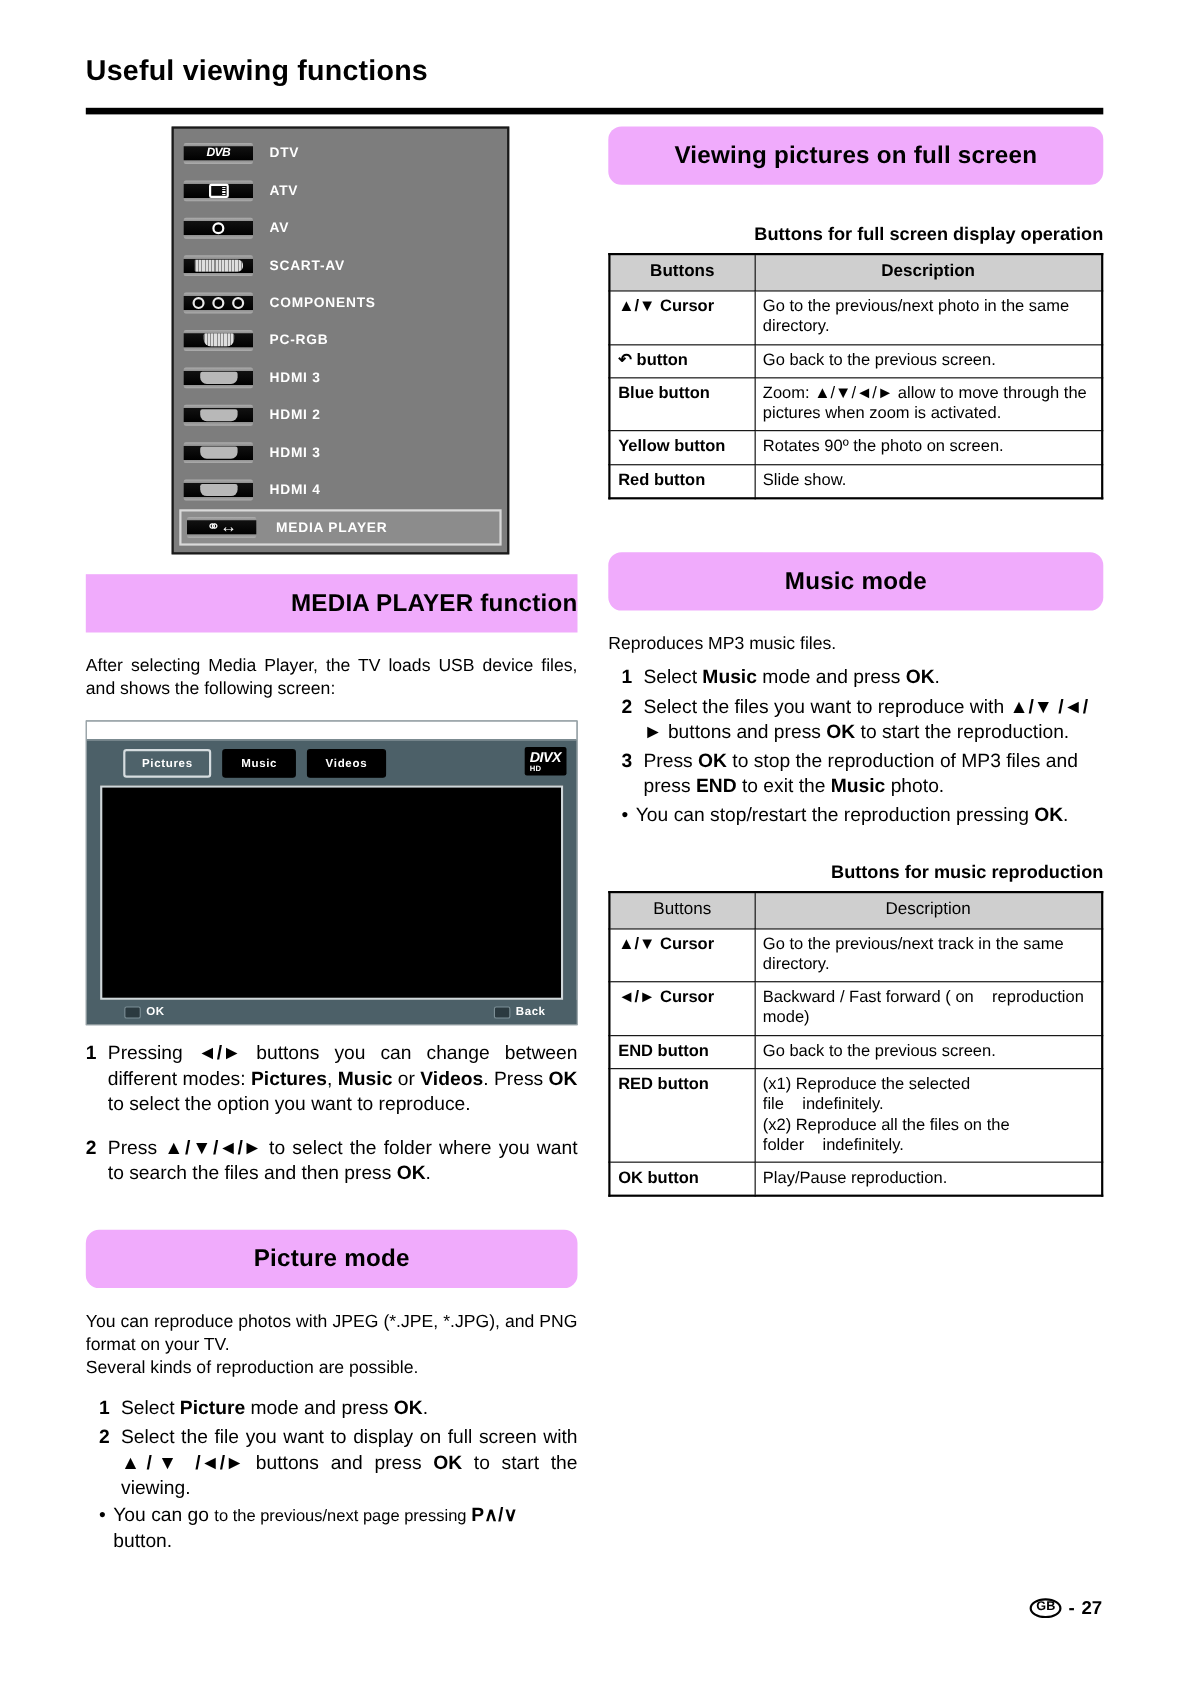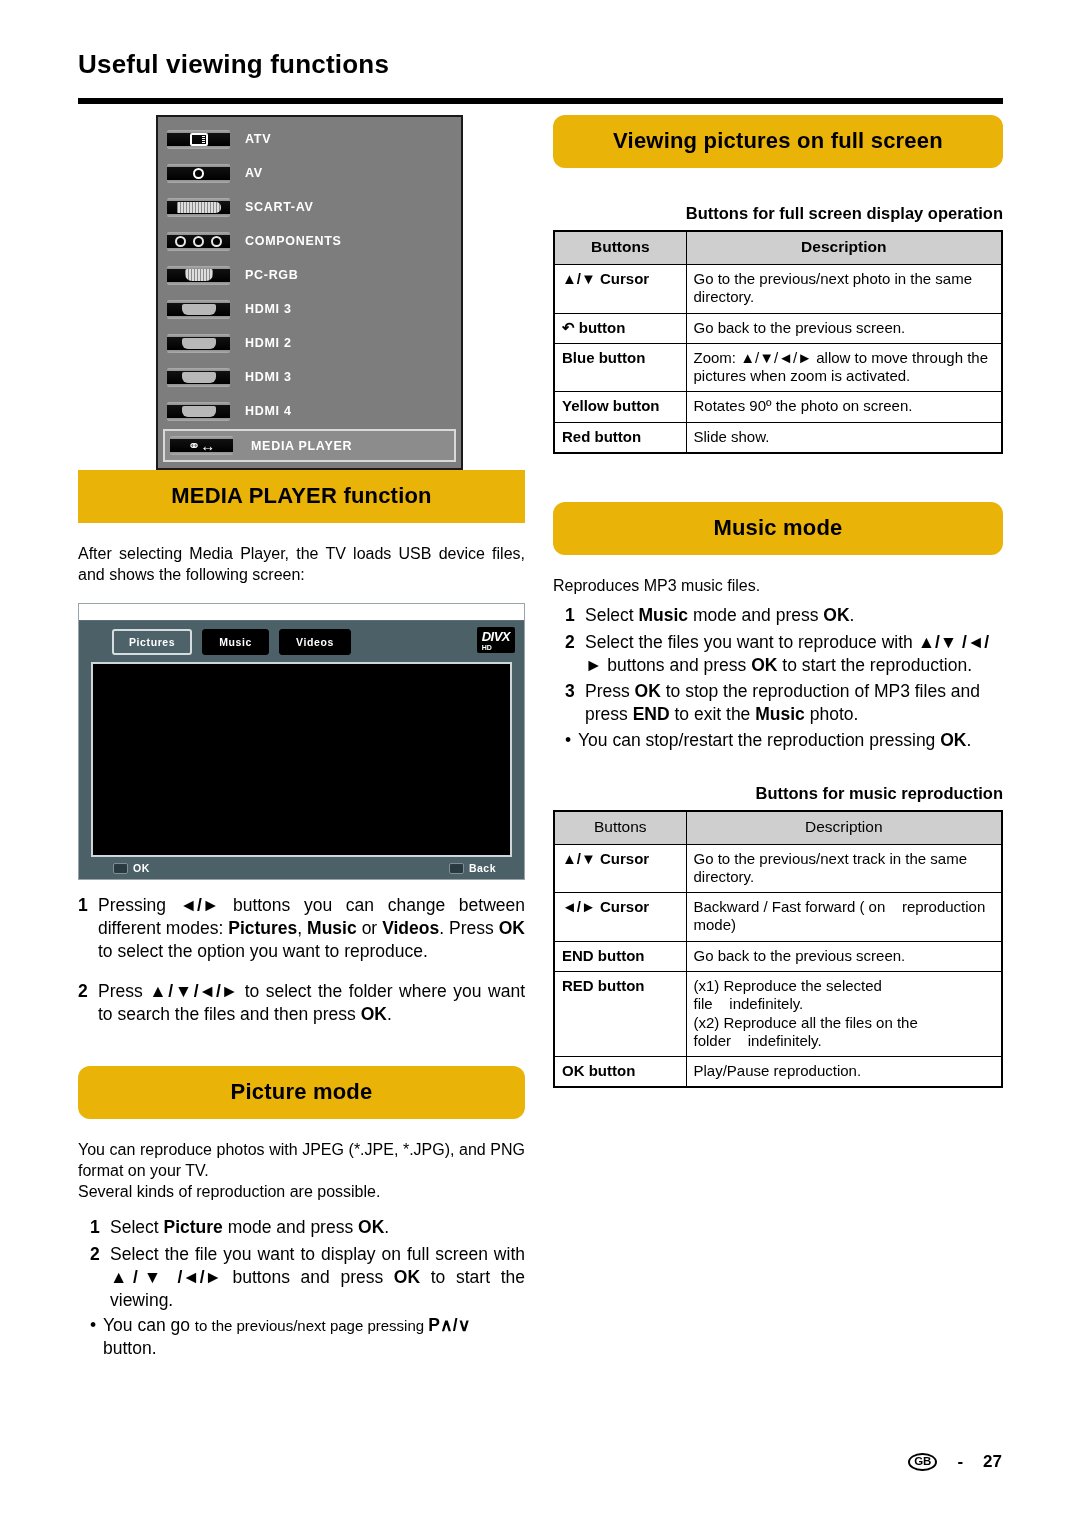--- a/index.html
+++ b/index.html
@@ -93,21 +93,21 @@
              background-image: repeating-linear-gradient(to right,#8a8a8a 0 1px,#dedede 1px 3px); }
   .g-comp { display:flex; gap:7px; }
   .g-comp i { width:11px; height:11px; border:2px solid #e8e8e8; border-radius:50%; background:#000; display:block; }
   .g-vga { width:28px; height:12px; background:#dedede; border-radius:2px 2px 7px 7px;
            background-image: repeating-linear-gradient(to right,#8a8a8a 0 1px,#dedede 1px 3px); }
   .g-hdmi { width:34px; height:11px; background:#b8b8b8; border-radius:2px 2px 6px 6px; }
   .g-usb { color:#fff; font-size:15px; line-height:1; }
 
   
   .banner {
-    background: #eab308;
+    background: #f0abfc;
     text-align: center;
     font-size: 22px;
     font-weight: bold;
     color: #000;
     padding: 13px 0 14px;
     letter-spacing: .2px;
   }
   .banner.round { border-radius: 12px; }
 
   
@@ -209,38 +209,44 @@
   }
   table.btns td.v { font-weight: normal; }
 
   
   .footer {
     position: absolute;
     right: 78px;
     top: 1452px;
     font-size: 17px;
     font-weight: bold;
-    display:flex; align-items:center; gap:20px;
+    display:flex; align-items:center; gap:6px;
   }
   .gb {
     border: 2px solid #000; border-radius: 50%;
     font-size: 11.5px; font-weight: bold;
     padding: 1px 4px 2px; line-height: 1;
   }
 </style>
 </head>
 <body>
 
 <div class="page-title">Useful viewing functions</div>
 <div class="title-rule"></div>
 
 <div class="col-left">
 
   <div class="osd">
     <div class="osd-list" id="osd-list">
+        <div class="osd-row">
+          <span class="osd-icon">
+            <span class="g-dvb">DVB</span>
+          </span>
+          <span class="osd-label">DTV</span>
+        </div>
         <div class="osd-row">
           <span class="osd-icon">
             <span class="g-tv"></span>
           </span>
           <span class="osd-label">ATV</span>
         </div>
         <div class="osd-row">
           <span class="osd-icon">
             <span class="g-rca"></span>
           </span>
@@ -294,21 +300,21 @@
         </div>
         <div class="osd-row selected">
           <span class="osd-icon">
             <span class="g-usb">⚭↔</span>
           </span>
           <span class="osd-label">MEDIA PLAYER</span>
         </div>
       </div>
   </div>
 
-  <div class="banner" style="">MEDIA PLAYER function</div>
+  <div class="banner" style="margin-top:18px;text-align:right;">MEDIA PLAYER function</div>
 
   <p class="ptext" style="margin-top:20px;">After selecting Media Player, the TV loads USB device files, and shows the following screen:</p>
 
   <div class="tvshot" style="margin-top:18px;">
     <div class="tv-topbar"></div>
     <div class="tv-tabs">
       <div class="tv-tab active">Pictures</div>
       <div class="tv-tab">Music</div>
       <div class="tv-tab">Videos</div>
       <div class="divx">

